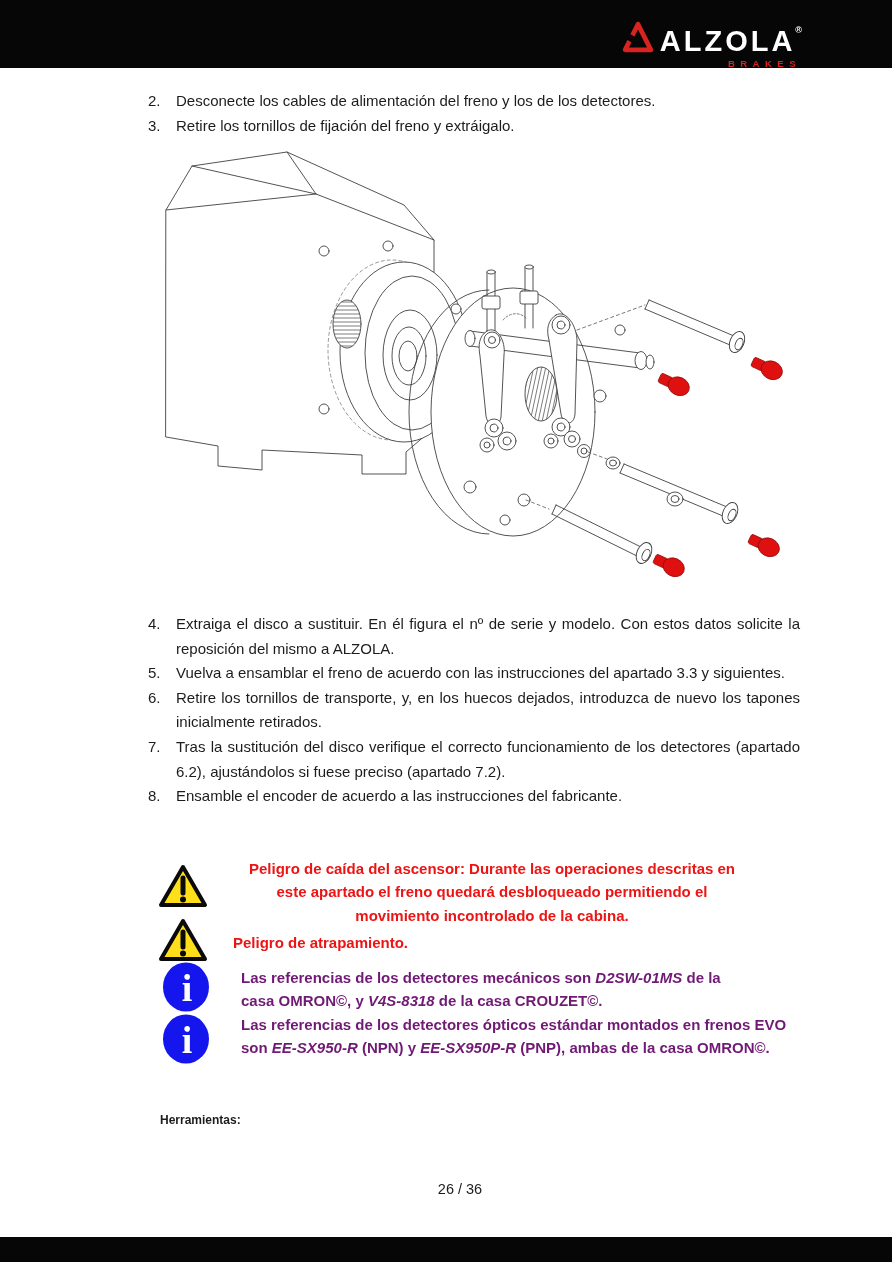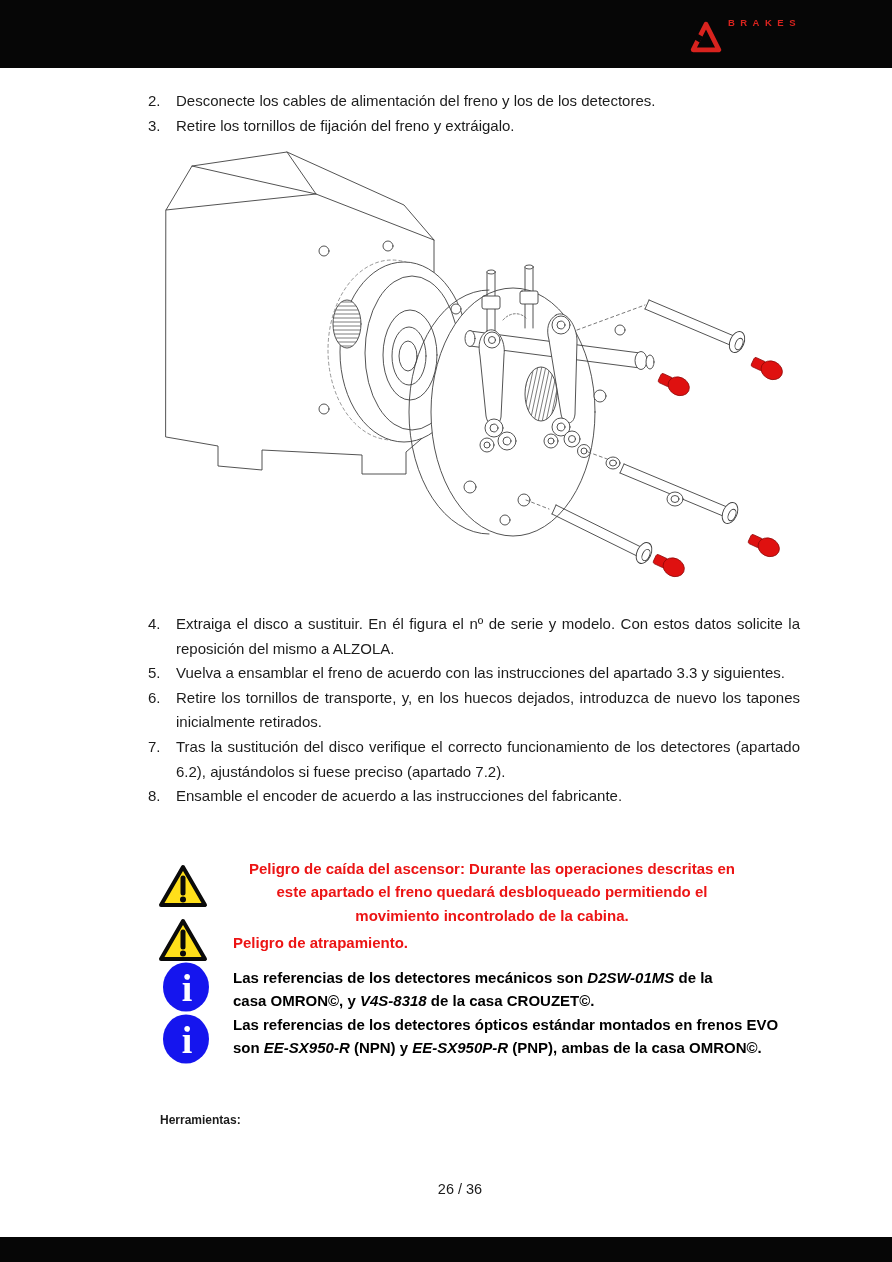--- a/index.html
+++ b/index.html
@@ -28,41 +28,42 @@
 
   .figure { position:absolute; left:130px; top:145px; width:680px; height:440px; }
   .figcaption { position:absolute; top:584px; left:38px; width:854px; text-align:center; font-size:15px; }
 
   .section-heading { position:absolute; left:127px; top:820px; font-size:15px; font-weight:bold; display:flex; }
   .section-num { width:25px; flex:none; }
 
   .notice-icon { position:absolute; left:158px; }
   .notice-text { position:absolute; left:233px; font-size:15px; font-weight:bold; line-height:23.4px; }
   .warning-text { color:#ec1414; }
-  .info-text { color:#000000; }
+  .info-text { color:#701a75;margin-left:8px; }
   #w1-icon { top:863px; } #w1-text { top:857px; width:518px;text-align:center; }
   #w2-icon { top:917px; } #w2-text { top:931px; width:518px; }
   #i1-icon { top:962px; left:162px; } #i1-text { top:966px; width:516px; }
   #i2-icon { top:1014px; left:162px; } #i2-text { top:1013px; width:549px; }
 
   .tools { position:absolute; left:160px; top:1113px; font-size:12px; font-weight:bold;text-align:center; }
   .pagenum { position:absolute; top:1181px; left:25px; width:870px; text-align:center; font-size:14.5px; }
 </style>
 </head>
 <body>
 
 <div class="page">
 
   <div class="band band-top"></div>
   <div class="logo">
     <svg class="logo-tri" viewBox="0 0 40 44">
       <path d="M20,6 L36,38 L4,38 Z" fill="none" stroke="#d8231e" stroke-width="6" stroke-linejoin="round"></path>
       <path d="M9,27 L13,20" stroke="#060606" stroke-width="7"></path>
     </svg>
     <div class="logo-col">
+      <div class="logo-brand"><span>ALZOLA</span><span class="logo-reg">®</span></div>
       <div class="logo-tag">BRAKES</div>
     </div>
   </div>
 
   <div class="steps steps-top">
       <div class="step">
         <span class="num">2.</span>
         <span class="txt">Desconecte los cables de alimentación del freno y los de los detectores.</span>
       </div>
       <div class="step">

